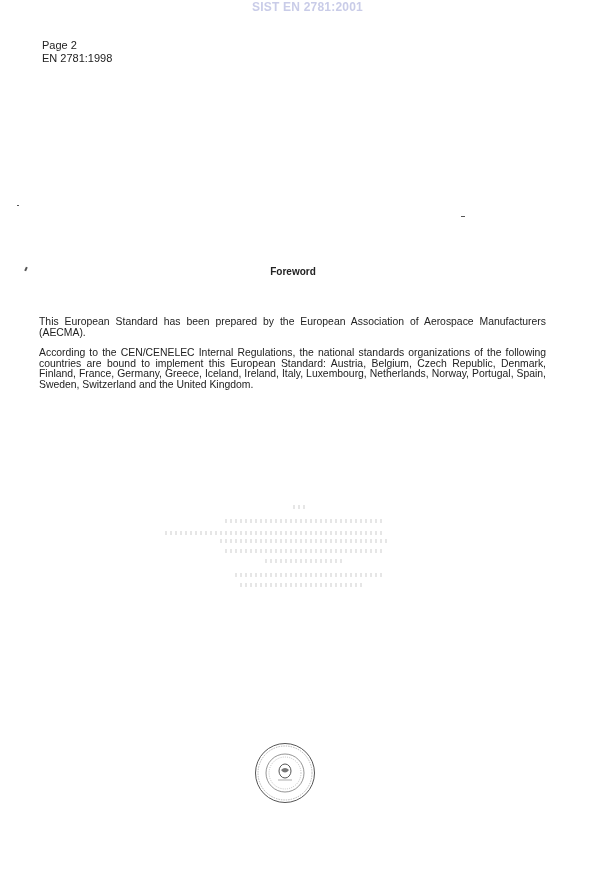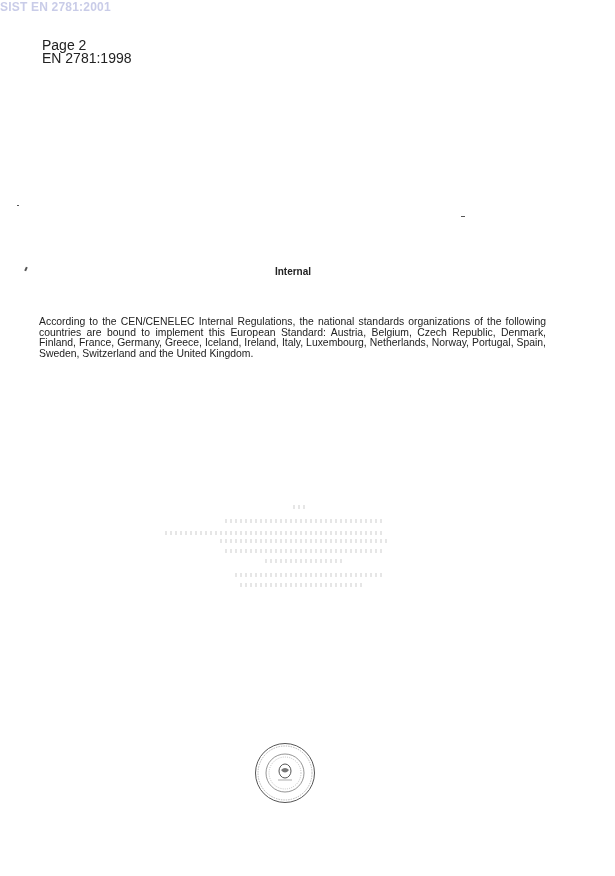--- a/index.html
+++ b/index.html
@@ -13,31 +13,31 @@
       position: relative;
       overflow: hidden;
       font-family: "Liberation Sans", sans-serif;
       color: #1a1a1a;
     }
     .watermark {
       position: absolute;
       top: 0px;
       left: 0;
       width: 615px;
-      text-align: left;
+      text-align: center;
       font-weight: bold;
       font-size: 12px;
       color: #c9cce8;
       letter-spacing: 0.2px;
     }
     .page-header {
       position: absolute;
       left: 42px;
       top: 39px;
-      font-size: 14px;
+      font-size: 11px;
       line-height: 13px;
       color: #222;
     }
     .foreword-title {
       position: absolute;
       top: 266px;
       left: 0;
       width: 586px;
       text-align: center;
       font-weight: bold;
@@ -88,23 +88,24 @@
 
 <div class="page-header">
   <div>Page 2</div>
   <div>EN 2781:1998</div>
 </div>
 
 <div class="speck" style="left:17px;top:205px;width:2px;height:1px;"></div>
 <div class="speck" style="left:25px;top:267px;width:2px;height:4px;transform:rotate(25deg);"></div>
 <div class="speck" style="left:461px;top:216px;width:4px;height:1px;"></div>
 
-<div class="foreword-title">Internal</div>
+<div class="foreword-title">Foreword</div>
 
 <div class="body-text">
+  <p>This European Standard has been prepared by the European Association of Aerospace Manufacturers (AECMA).</p>
   <p>According to the CEN/CENELEC Internal Regulations, the national standards organizations of the following countries are bound to implement this European Standard: Austria, Belgium, Czech Republic, Denmark, Finland, France, Germany, Greece, Iceland, Ireland, Italy, Luxembourg, Netherlands, Norway, Portugal, Spain, Sweden, Switzerland and the United Kingdom.</p>
 </div>
 
 <div class="scan-noise">
   <div style="left:128px;top:0px;width:14px;"></div>
   <div style="left:60px;top:14px;width:160px;"></div>
   <div style="left:0px;top:26px;width:220px;"></div>
   <div style="left:55px;top:34px;width:170px;"></div>
   <div style="left:60px;top:44px;width:160px;"></div>
   <div style="left:100px;top:54px;width:80px;"></div>

